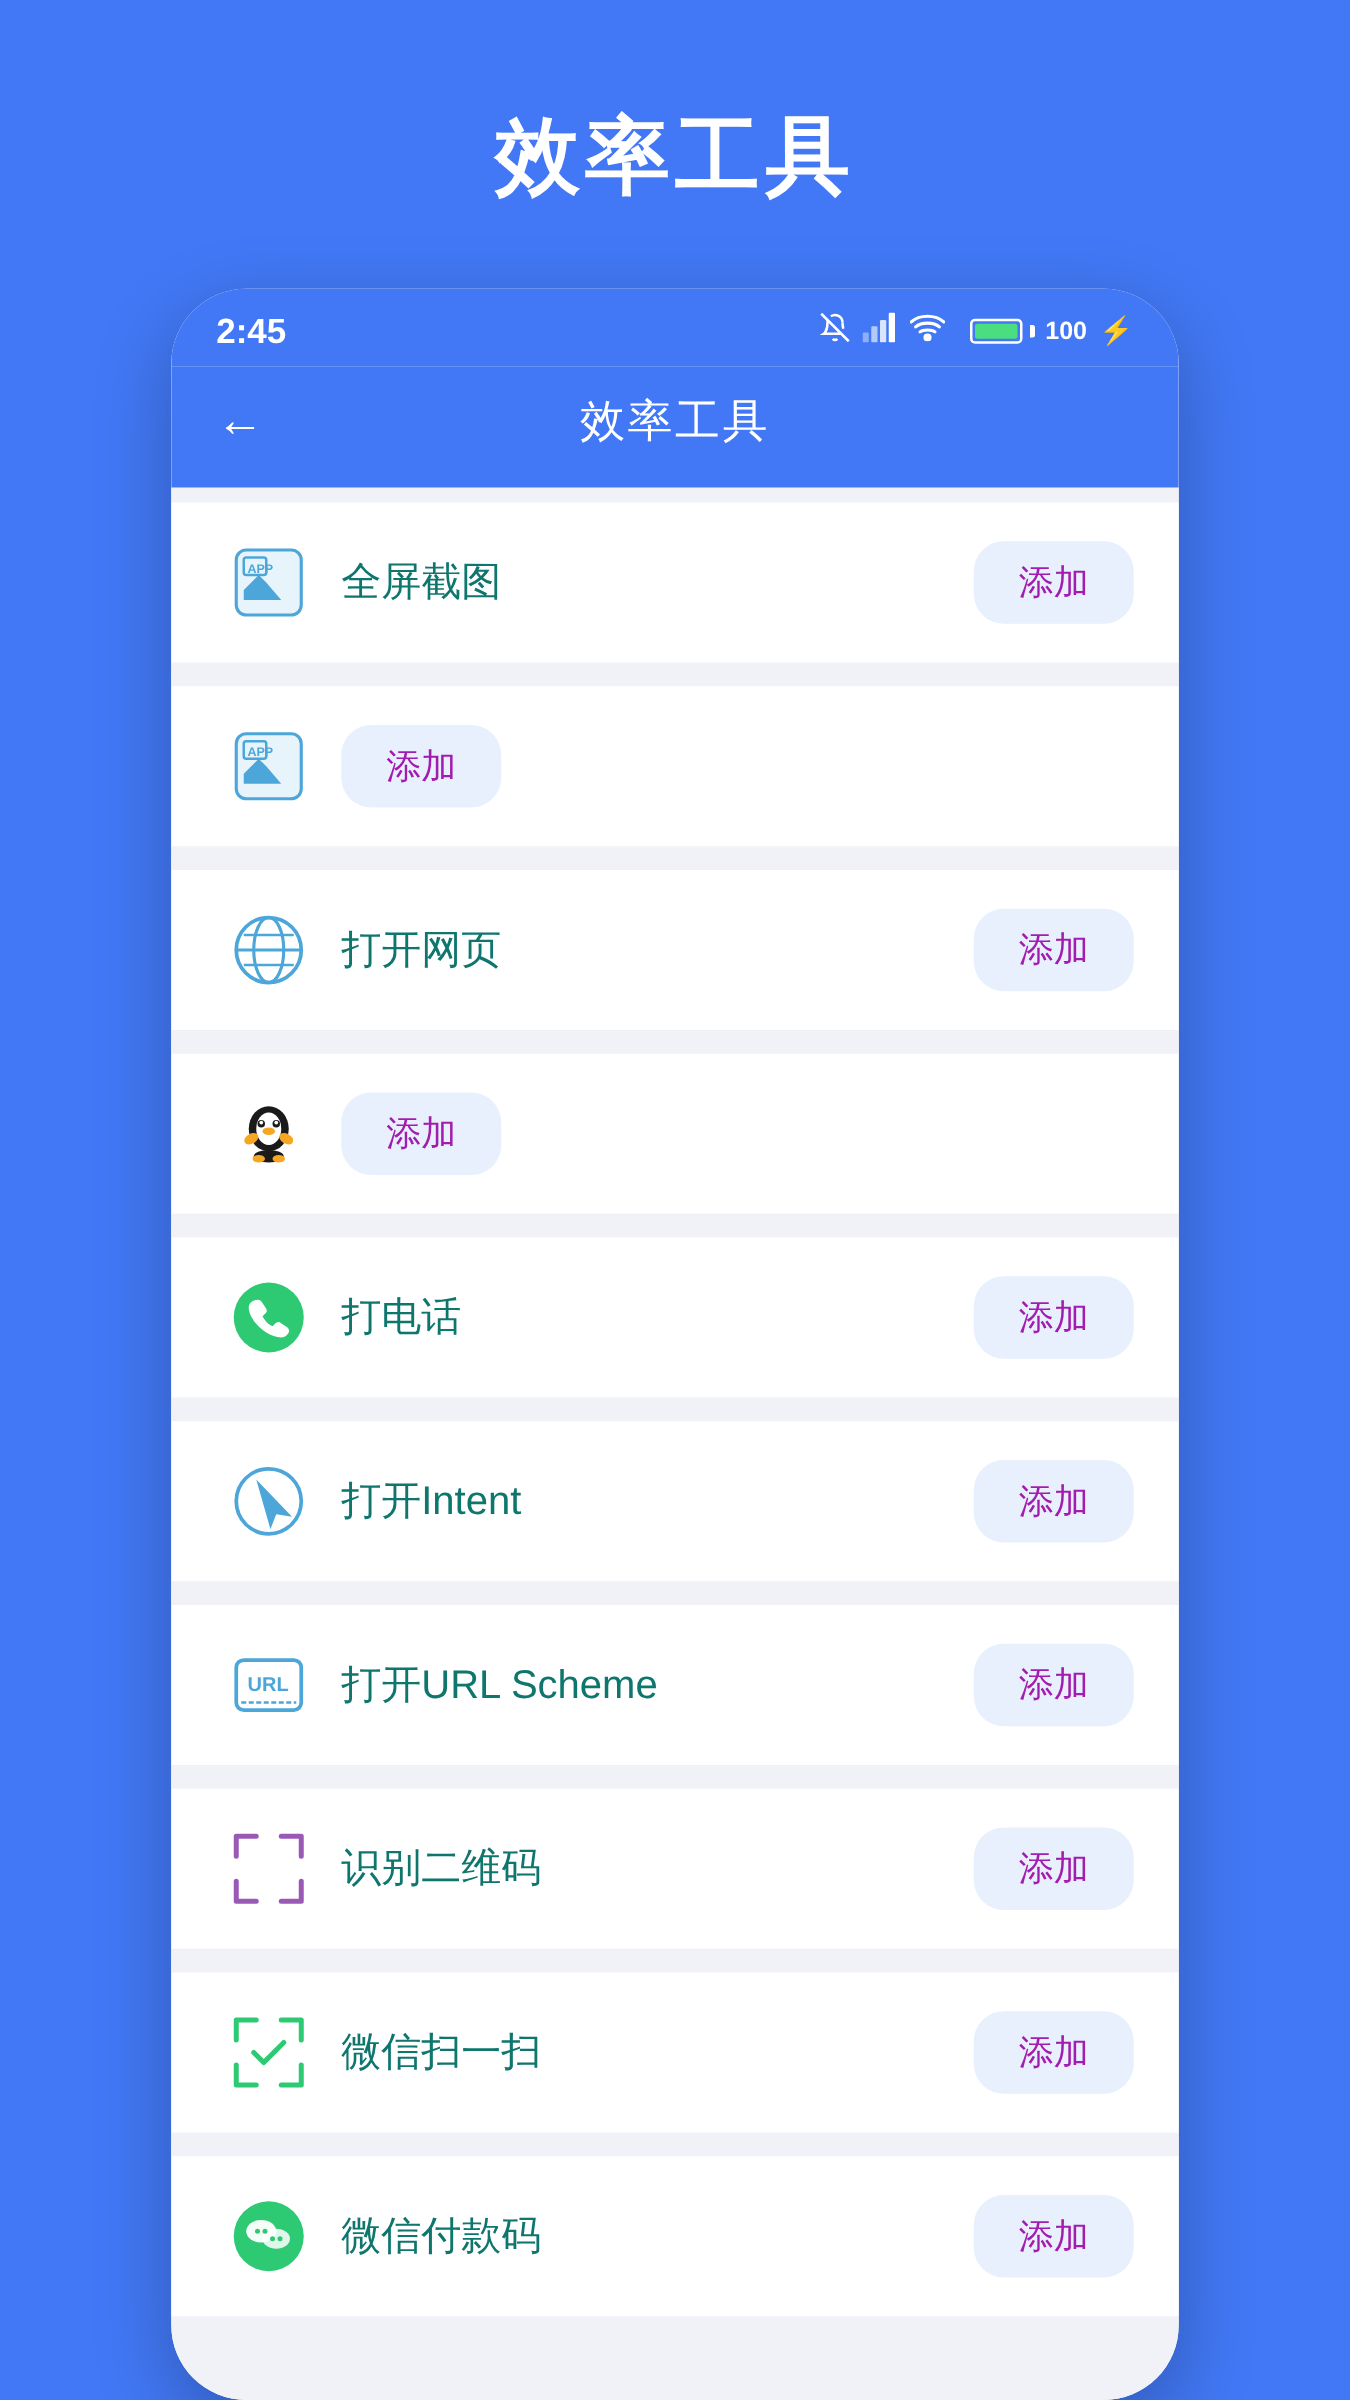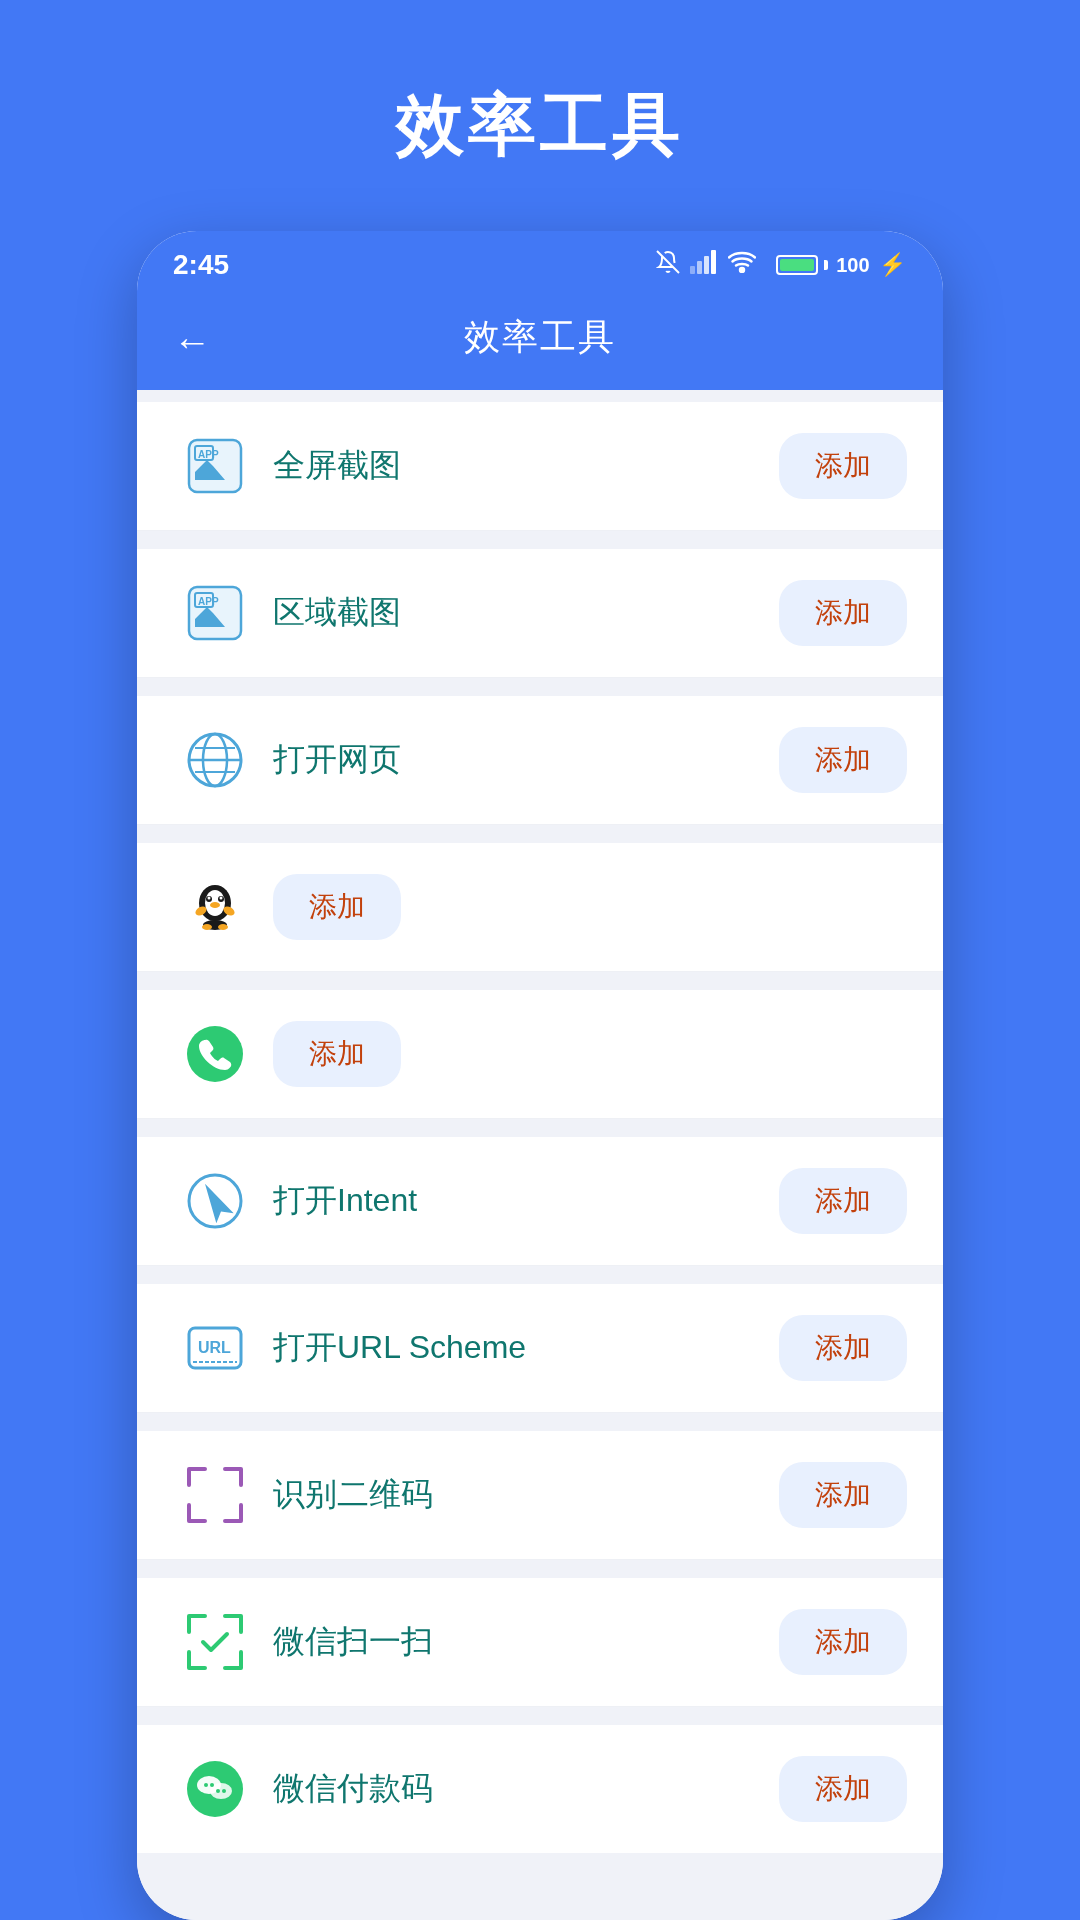--- a/index.html
+++ b/index.html
@@ -141,21 +141,21 @@
 
     .item-label {
       flex: 1;
       font-size: 32px;
       color: #0f766e;
       font-weight: 400;
     }
 
     .add-btn {
       background: #e8f0fe;
-      color: #c2410c;
+      color: #a21caf;
       border: none;
       border-radius: 24px;
       padding: 14px 36px;
       font-size: 28px;
       cursor: pointer;
       flex-shrink: 0;
     }
 
     
     .group-divider {
@@ -238,21 +238,20 @@
 
     <div class="list-item">
       <div class="icon-wrapper">
         <svg width="60" height="60" viewBox="0 0 60 60" fill="none">
           <rect x="4" y="4" width="52" height="52" rx="8" fill="#e8f4fc" stroke="#4da6d9" stroke-width="2.5"></rect>
           <rect x="10" y="10" width="18" height="14" rx="2" fill="none" stroke="#4da6d9" stroke-width="2"></rect>
           <text x="13" y="22" font-size="10" fill="#4da6d9" font-family="sans-serif" font-weight="bold">APP</text>
           <polygon points="10,36 22,24 34,36 28,30 40,44 10,44" fill="#4da6d9"></polygon>
         </svg>
       </div>
-      <span class="item-label">区域截图</span>
       <button class="add-btn">添加</button>
     </div>
 
     <div class="group-divider"></div>
 
     <div class="list-item">
       <div class="icon-wrapper">
         <svg width="60" height="60" viewBox="0 0 60 60" fill="none">
           <circle cx="30" cy="30" r="26" stroke="#4da6d9" stroke-width="3" fill="none"></circle>
           <ellipse cx="30" cy="30" rx="12" ry="26" stroke="#4da6d9" stroke-width="2.5" fill="none"></ellipse>
@@ -290,20 +289,21 @@
 
     <div class="group-divider"></div>
 
     <div class="list-item">
       <div class="icon-wrapper">
         <svg width="60" height="60" viewBox="0 0 60 60" fill="none">
           <circle cx="30" cy="30" r="28" fill="#2dca73"></circle>
           <path d="M20 16c0 0 2-1 4 1l4 6c1 2 0 3-1 4l-2 2c0 0 3 6 8 8l2-2c1-1 3-2 4-1l6 4c2 2 1 4 1 4s-2 4-6 4C28 46 14 32 14 22c0-4 4-6 6-6z" fill="white"></path>
         </svg>
       </div>
+      <span class="item-label">打电话</span>
       <button class="add-btn">添加</button>
     </div>
 
     <div class="group-divider"></div>
 
     <div class="list-item">
       <div class="icon-wrapper">
         <svg width="60" height="60" viewBox="0 0 60 60" fill="none">
           <circle cx="30" cy="30" r="26" stroke="#4da6d9" stroke-width="3" fill="none"></circle>
           <circle cx="30" cy="30" r="2" fill="#4da6d9"></circle>

